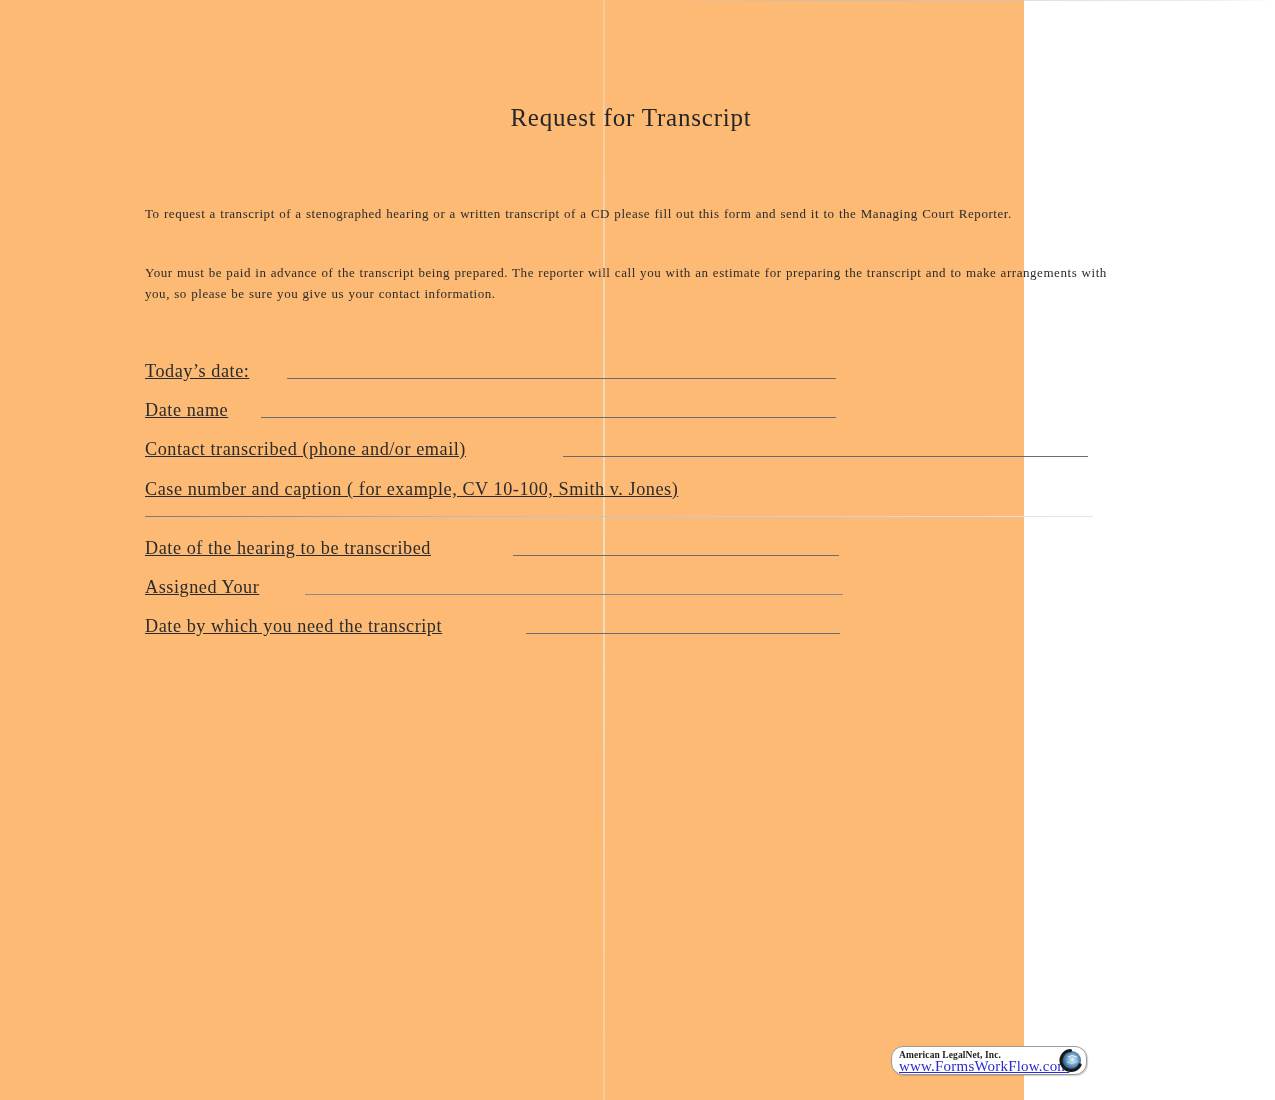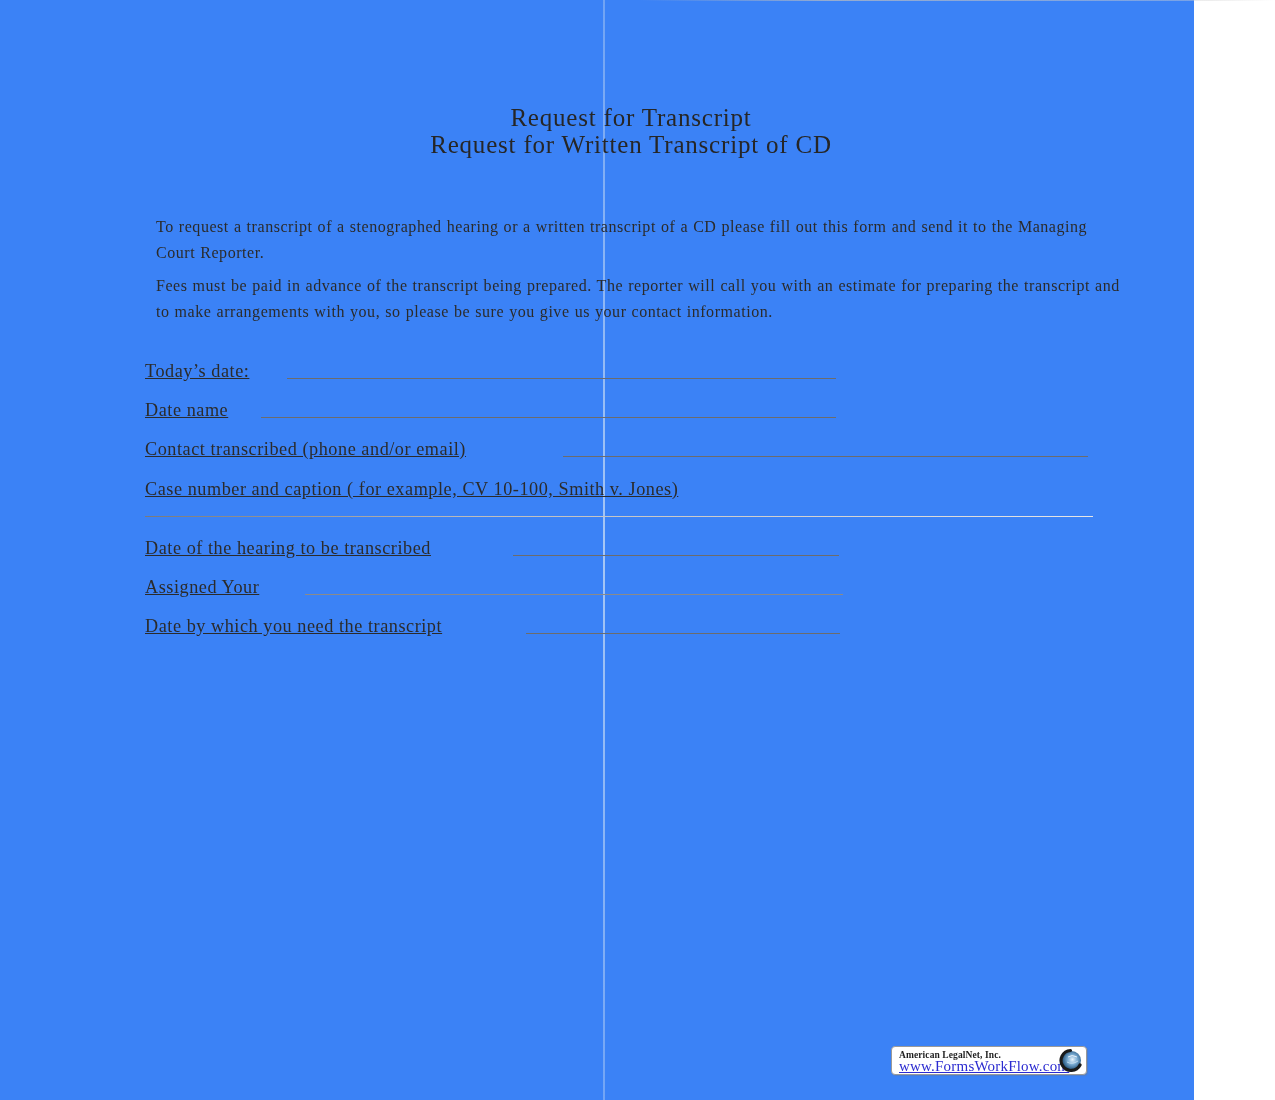--- a/index.html
+++ b/index.html
@@ -11,23 +11,23 @@
       width: 1275px;
       height: 1100px;
       position: relative;
       overflow: hidden;
       font-family: "Liberation Serif", "DejaVu Serif", serif;
       color: #2a2a2a;
     }
     .page {
       position: absolute;
       left: 0; top: 0;
-      width: 1194px;
+      width: 1024px;
       height: 1100px;
-      background: #3b82f6;
+      background: #fdba74;
     }
     
     .scan-top-edge {
       position: absolute;
       left: 640px; top: 0;
       width: 635px; height: 1px;
       background: linear-gradient(90deg, rgba(200,200,200,0.0), rgba(190,190,190,0.7) 30%, rgba(210,210,210,0.4) 90%, rgba(230,230,230,0));
     }
     .scan-fold {
       position: absolute;
@@ -48,26 +48,26 @@
       margin: 0;
       font-weight: normal;
     }
     .title-1 { top: 104px; }
     .title-2 { top: 131px; }
 
     .para {
       position: absolute;
       left: 145px;
       width: 970px;
-      font-size: 16px;
-      line-height: 26px;
+      font-size: 13px;
+      line-height: 21px;
       letter-spacing: 0.55px;
       word-spacing: 0.5px;
       color: #2b2b2b;
-      margin: 11px;
+      margin: 0;
     }
     .para-1 { top: 203px; }
     .para-2 { top: 262px; }
 
     .field {
       position: absolute;
       left: 145px;
       height: 26px;
       font-size: 18.2px;
       letter-spacing: 0.55px;
@@ -111,21 +111,21 @@
     .field-needby   { top: 615px; }
     .field-needby .blank  { left: 381px; width: 314px; }
 
     .footer-badge {
       position: absolute;
       left: 891px;
       top: 1046px;
       width: 194px;
       height: 27px;
       border: 1px solid #9a9a9a;
-      border-radius: 4px;
+      border-radius: 12px;
       background: #ffffff;
       box-shadow: 1px 1px 1px rgba(120,120,120,0.35);
     }
     .footer-badge .company {
       position: absolute;
       left: 7px;
       top: 3px;
       font-size: 9.5px;
       font-weight: bold;
       color: #1e1e1e;
@@ -152,24 +152,23 @@
     }
   </style>
 </head>
 <body>
 
 <div class="page">
   <div class="scan-top-edge"></div>
   <div class="scan-fold"></div>
 
   <h1 class="title title-1">Request for Transcript</h1>
-  <h2 class="title title-2">Request for Written Transcript of CD</h2>
 
   <p class="para para-1">To request a transcript of a stenographed hearing or a written transcript of a CD please fill out this form and send it to the Managing Court Reporter.</p>
-  <p class="para para-2">Fees must be paid in advance of the transcript being prepared.  The reporter will call you with an estimate for preparing the transcript and to make arrangements with you, so please be sure you give us your contact information.</p>
+  <p class="para para-2">Your must be paid in advance of the transcript being prepared.  The reporter will call you with an estimate for preparing the transcript and to make arrangements with you, so please be sure you give us your contact information.</p>
 
   <div class="field field-today">
     <span class="label">Today’s date:</span>
     <span class="blank"></span>
   </div>
 
   <div class="field field-name">
     <span class="label">Date name</span>
     <span class="blank"></span>
   </div>

